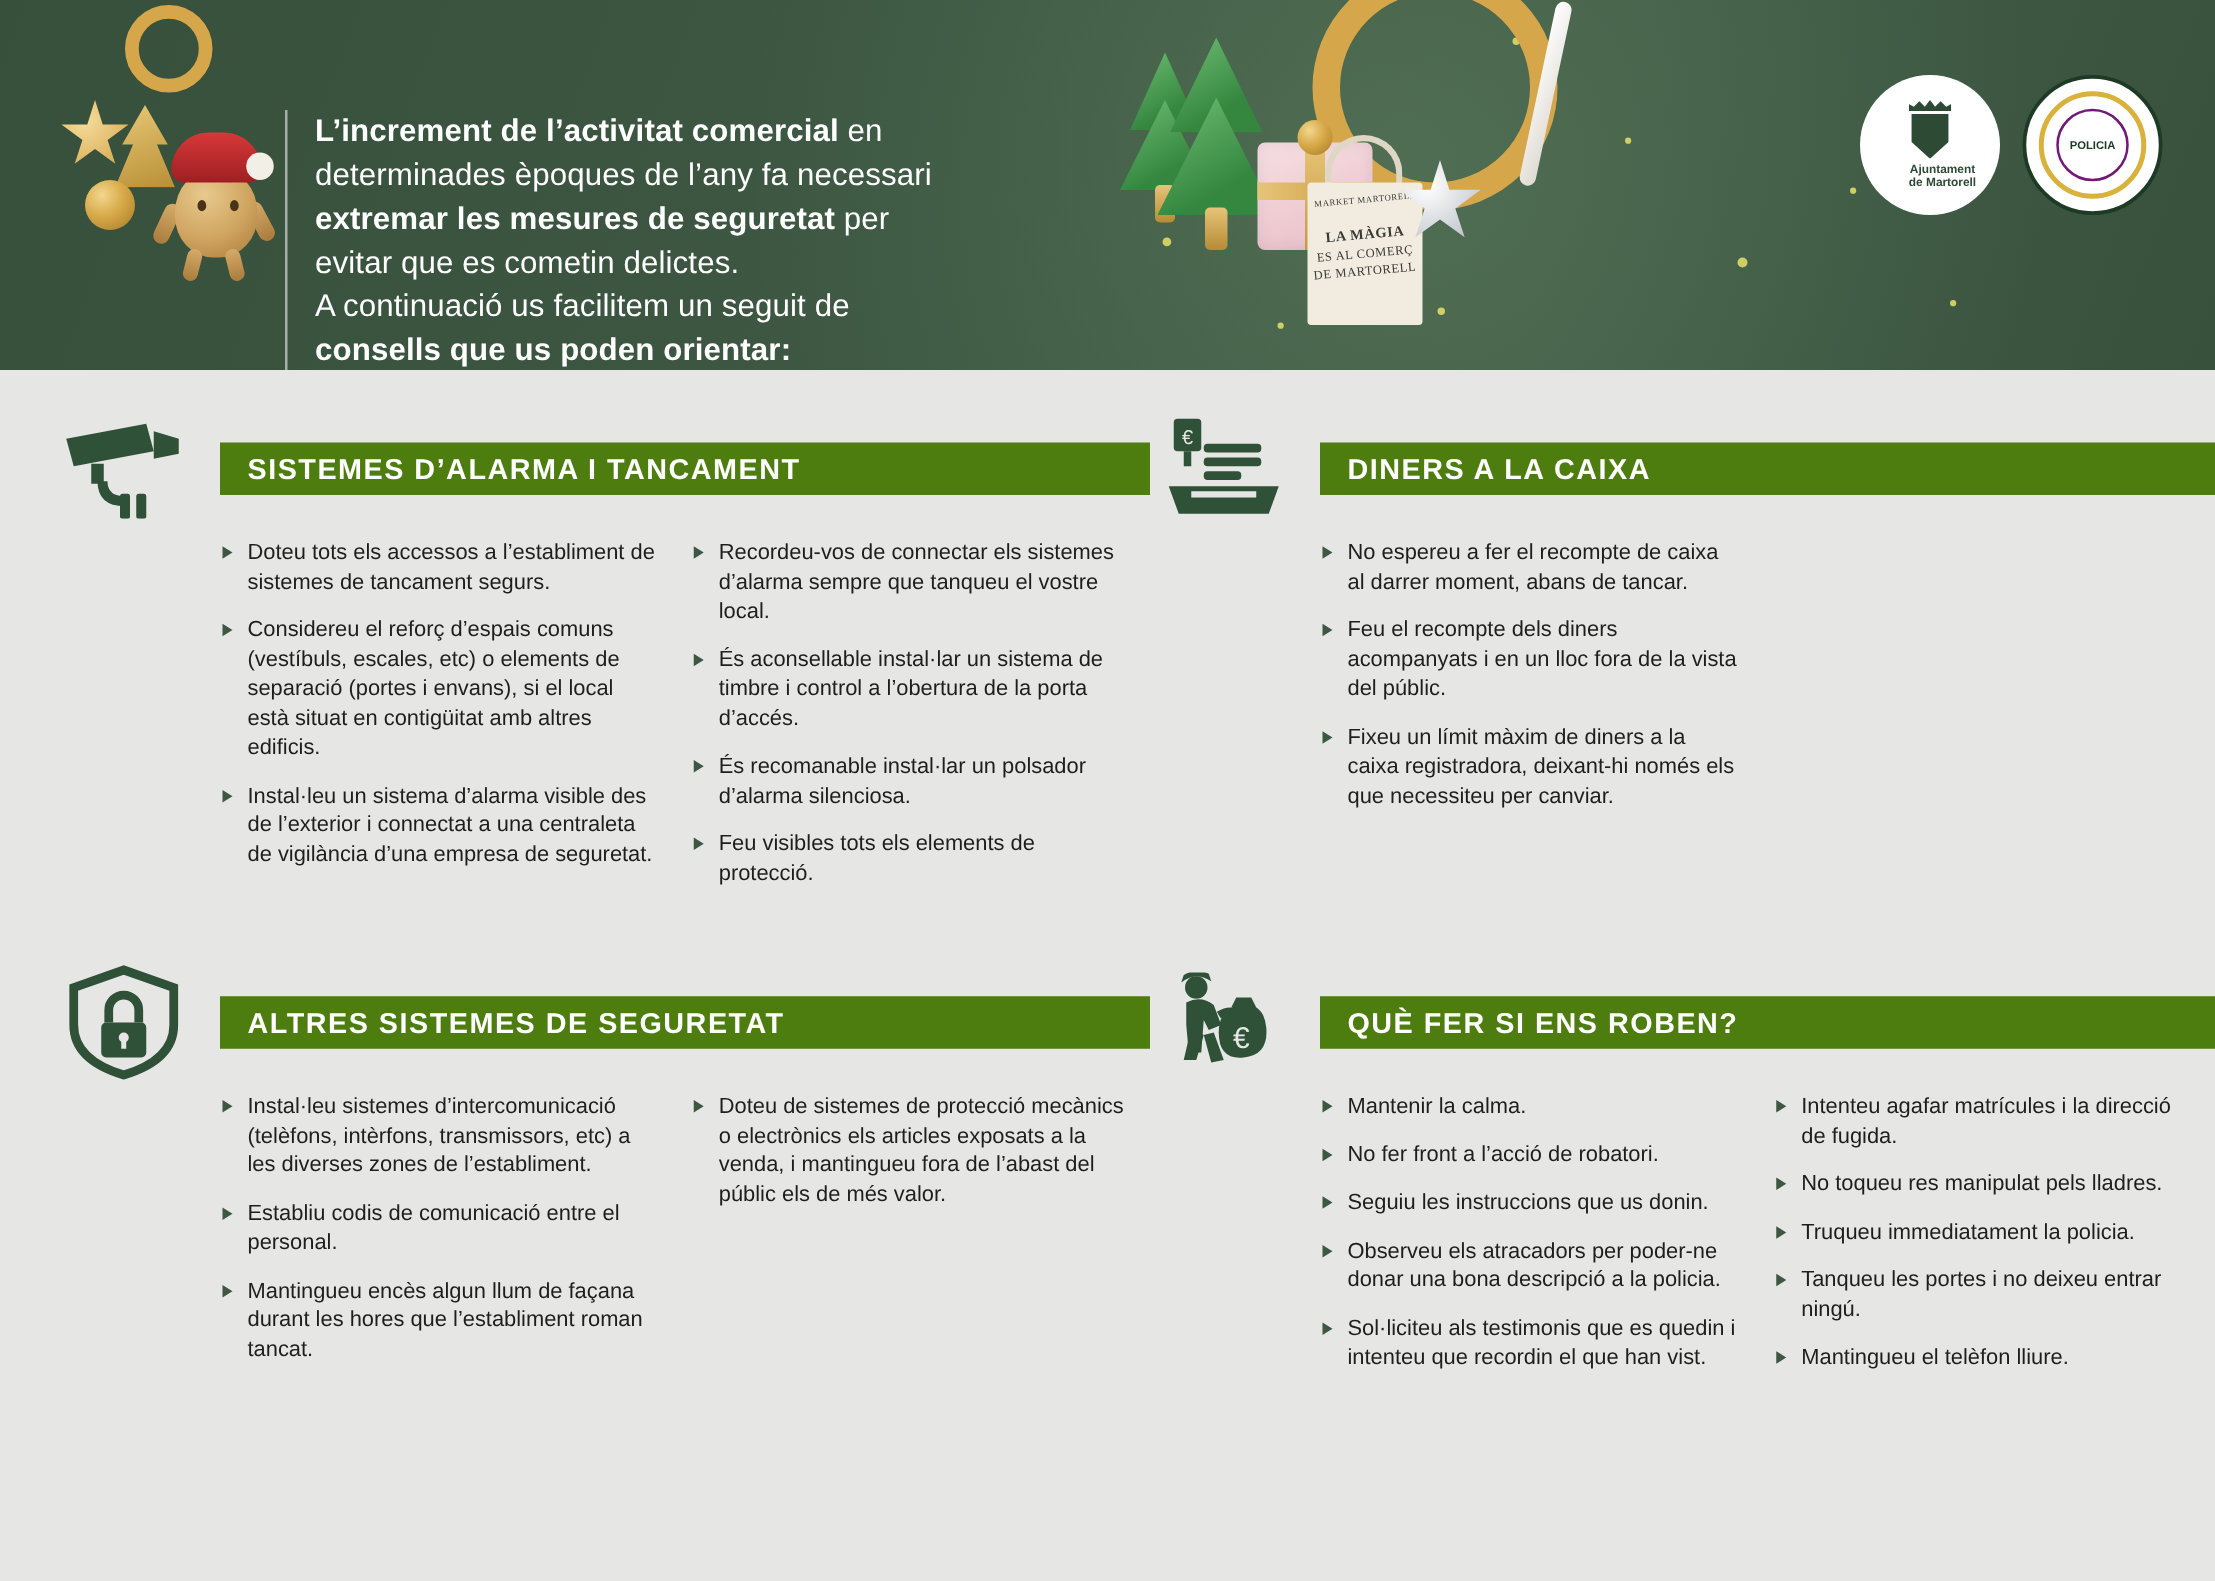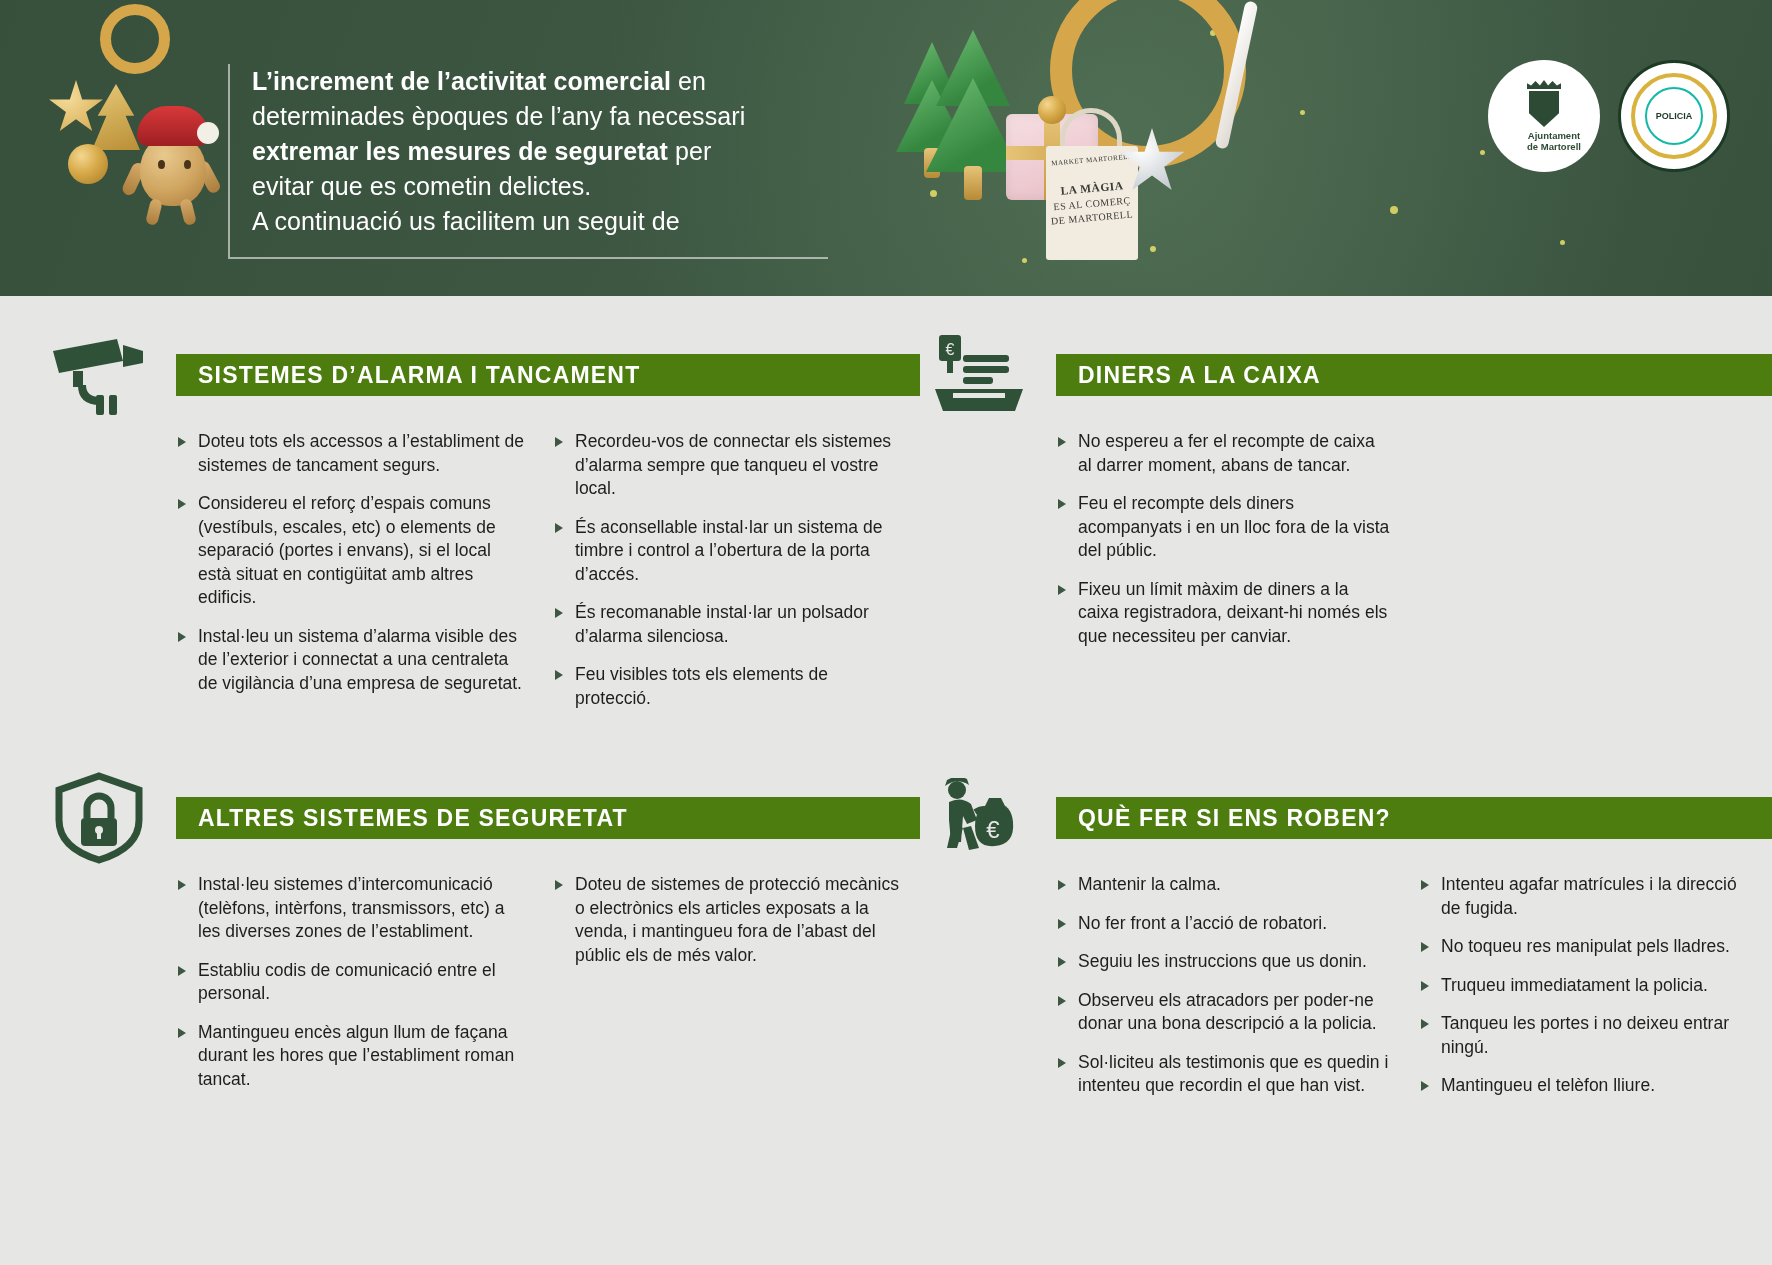--- a/index.html
+++ b/index.html
@@ -151,21 +151,21 @@
     width: 13px; height: 150px;
     border-radius: 8px;
     background: linear-gradient(100deg,#ffffff,#ded9d1);
     transform: rotate(12deg);
   }
 
   
   .header-text {
     position: absolute;
     left: 228px;
-    top: 64px;
+    top: 88px;
     width: 600px;
     color: #ffffff;
     font-size: 25px;
     line-height: 35px;
     letter-spacing: .1px;
     border-left: 2px solid rgba(255,255,255,.55);
     border-bottom: 2px solid rgba(255,255,255,.55);
     padding: 0 0 18px 22px;
   }
 
@@ -195,21 +195,21 @@
   }
   .police-ring {
     width: 86px; height: 86px; border-radius: 50%;
     border: 4px solid #d8b23c;
     display:flex; align-items:center; justify-content:center;
     position: relative;
   }
   .police-inner {
     width: 58px; height: 58px; border-radius: 50%;
     background: #ffffff;
-    border: 2px solid #14b8a6;
+    border: 2px solid #701a75;
     display:flex; align-items:center; justify-content:center;
     font-size: 9px; color:#1d3a25; font-weight: bold; text-align:center; line-height:10px;
   }
 
   
   .content {
     position: relative;
     padding: 22px 40px 0 40px;
   }
   .grid {
@@ -334,20 +334,21 @@
 
       <div class="silver-star" style="left:178px;top:168px;width:68px;height:68px;"></div>
     </div>
 
     <div class="header-text">
       <span style="font-weight:bold;">L’increment de l’activitat comercial</span><span> en</span><br>
       <span>determinades èpoques de l’any fa necessari</span><br>
       <span style="font-weight:bold;">extremar les mesures de seguretat</span><span> per</span><br>
       <span>evitar que es cometin delictes.</span><br>
       <span>A continuació us facilitem un seguit de</span><br>
+      <span style="font-weight:bold;">consells que us poden orientar:</span>
     </div>
 
     <div class="logos">
       <div class="logo-circle">
         <div class="crest-crown"></div>
         <div class="crest-shield"></div>
         <div class="logo-text">
           <div>Ajuntament</div>
           <div>de Martorell</div>
         </div>

